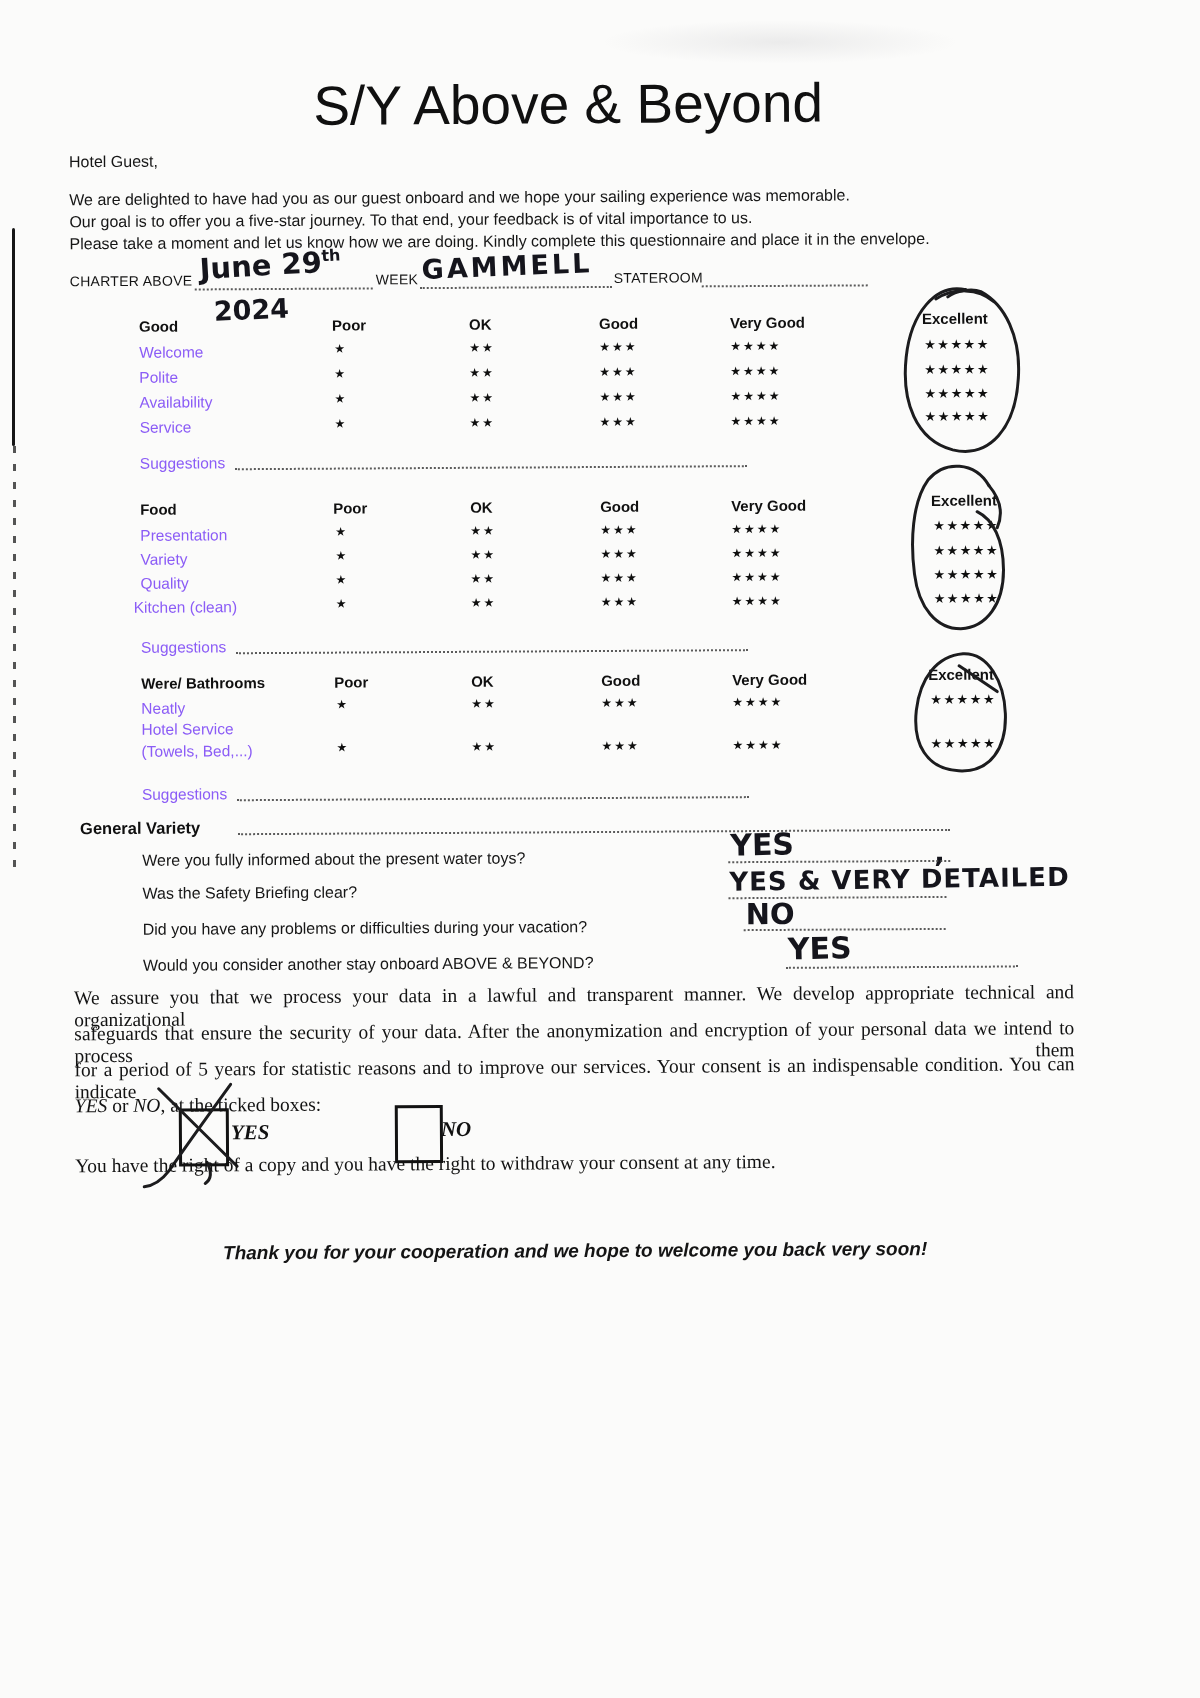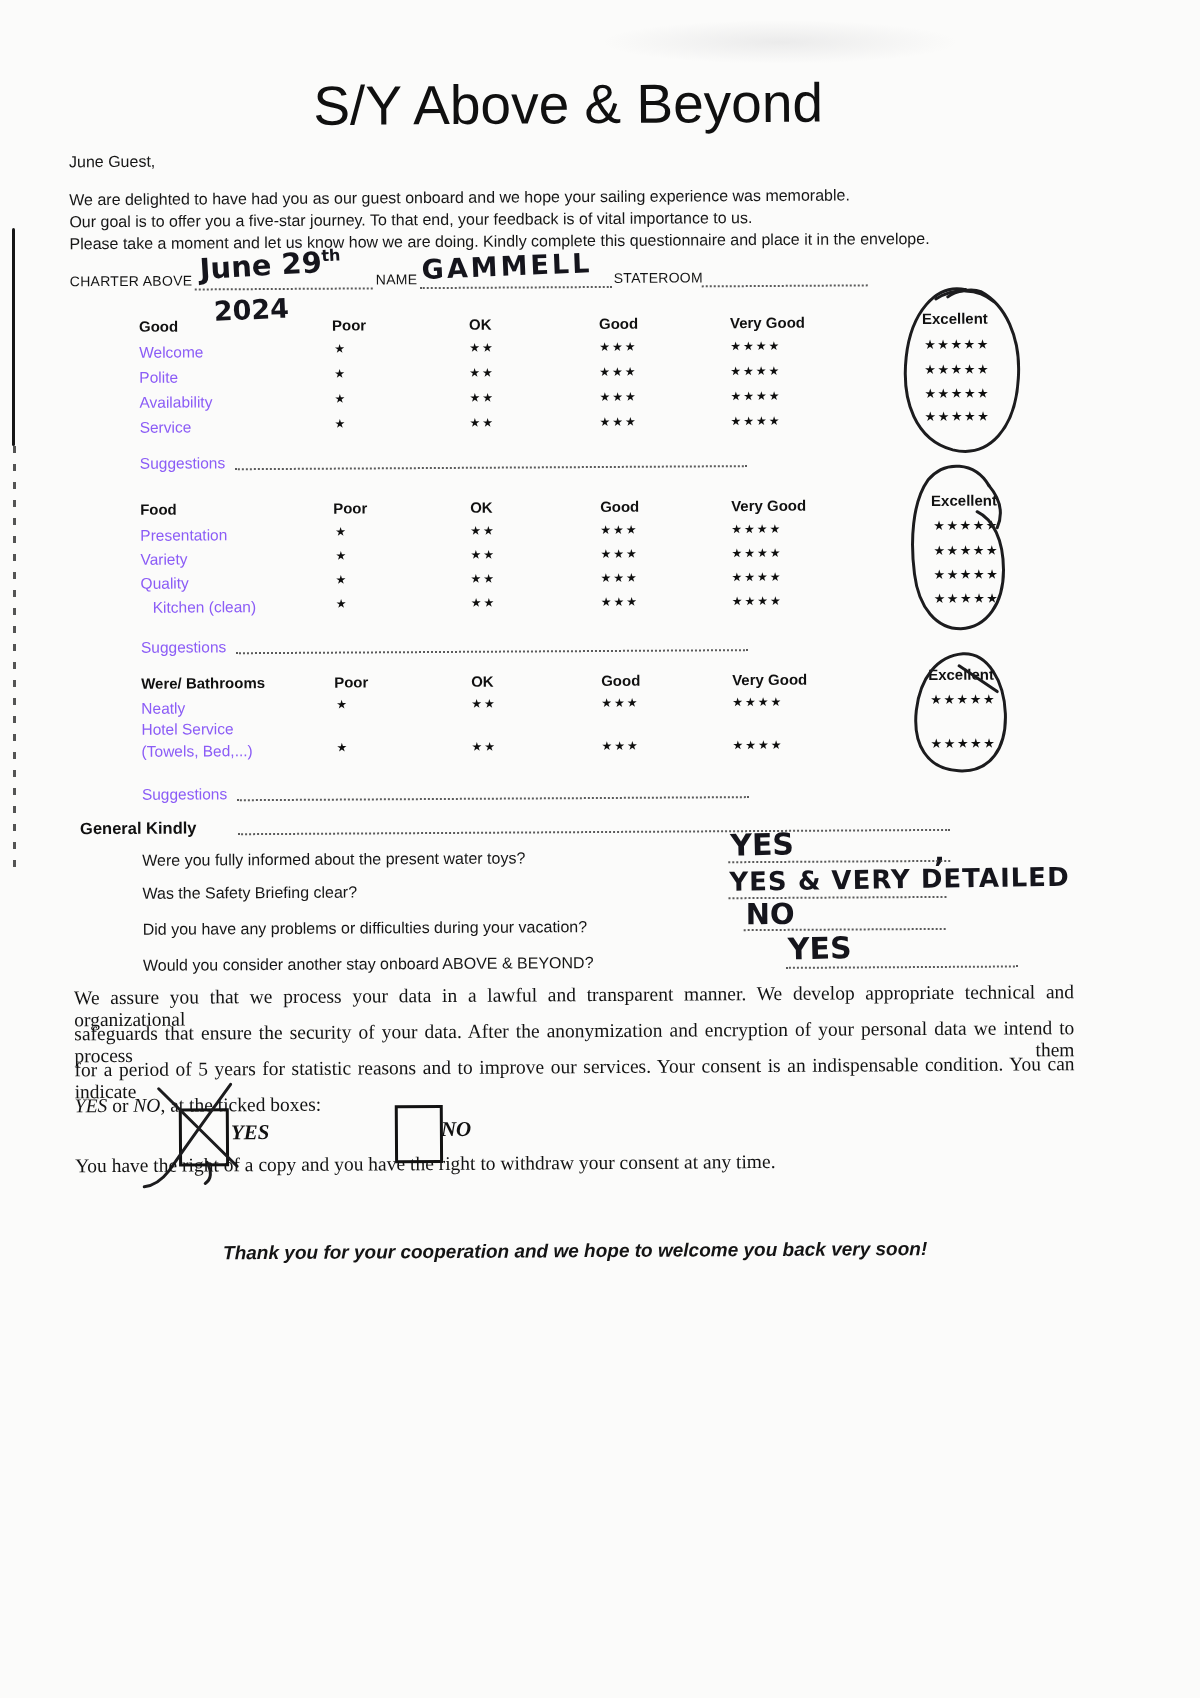--- a/index.html
+++ b/index.html
@@ -33,30 +33,30 @@
 <body>
 
 <div class="page">
   <div class="abs smudge"></div>
   <div class="abs artifact-solid"></div>
   <div class="abs artifact-dashed"></div>
 
   <div class="tilt">
 
     <div class="abs title" style="left:0;top:72px">S/Y Above &amp; Beyond</div>
-    <div class="abs body-text" style="left:68px;top:148px">June Guest,</div>
+    <div class="abs body-text" style="left:68px;top:148px">Hotel Guest,</div>
     <div class="abs body-text" style="left:68px;top:186px">We are delighted to have had you as our guest onboard and we hope your sailing experience was memorable.</div>
     <div class="abs body-text" style="left:68px;top:208px">Our goal is to offer you a five-star journey. To that end, your feedback is of vital importance to us.</div>
     <div class="abs body-text" style="left:68px;top:230px">Please take a moment and let us know how we are doing. Kindly complete this questionnaire and place it in the envelope.</div>
 
     <div class="abs small-label" style="left:68px;top:270px">CHARTER ABOVE</div>
     <div class="abs hand" style="left:198px;top:246px;font-size:29px;transform:rotate(-3deg)"><span>June 29</span><sup style="font-size:16px">th</sup></div>
     <div class="abs hand" style="left:212px;top:292px;font-size:27px;transform:rotate(-2deg)">2024</div>
     <div class="abs dots" style="left:193px;top:286px;width:178px"></div>
-    <div class="abs small-label" style="left:374px;top:270px">NAME</div>
+    <div class="abs small-label" style="left:374px;top:270px">WEEK</div>
     <div class="abs hand" style="left:420px;top:250px;font-size:27px;letter-spacing:3px;transform:rotate(-2deg)">GAMMELL</div>
     <div class="abs dots" style="left:418px;top:286px;width:192px"></div>
     <div class="abs small-label" style="left:612px;top:270px">STATEROOM</div>
     <div class="abs dots" style="left:700px;top:286px;width:166px"></div>
 
     <div class="abs th" style="left:137px;top:315px">Good</div>
     <div class="abs th" style="left:330px;top:315px">Poor</div>
     <div class="abs th" style="left:467px;top:315px">OK</div>
     <div class="abs th" style="left:597px;top:315px">Good</div>
     <div class="abs th" style="left:728px;top:315px">Very Good</div>
@@ -115,21 +115,21 @@
     <div class="abs stars" style="left:467px;top:547px">★★</div>
     <div class="abs stars" style="left:597px;top:547px">★★★</div>
     <div class="abs stars" style="left:728px;top:547px">★★★★</div>
 
     <div class="abs rowlab" style="left:137px;top:572px">Quality</div>
     <div class="abs stars" style="left:332px;top:571px">★</div>
     <div class="abs stars" style="left:467px;top:571px">★★</div>
     <div class="abs stars" style="left:597px;top:571px">★★★</div>
     <div class="abs stars" style="left:728px;top:571px">★★★★</div>
 
-    <div class="abs rowlab" style="left:149px;top:596px">Kitchen (clean)</div>
+    <div class="abs rowlab" style="left:130px;top:596px">Kitchen (clean)</div>
     <div class="abs stars" style="left:332px;top:595px">★</div>
     <div class="abs stars" style="left:467px;top:595px">★★</div>
     <div class="abs stars" style="left:597px;top:595px">★★★</div>
     <div class="abs stars" style="left:728px;top:595px">★★★★</div>
 
     <div class="abs th" style="left:928px;top:494px">Excellent</div>
     <div class="abs stars-x" style="left:930px;top:520px">★★★★★</div>
     <div class="abs stars-x" style="left:930px;top:545px">★★★★★</div>
     <div class="abs stars-x" style="left:930px;top:569px">★★★★★</div>
     <div class="abs stars-x" style="left:930px;top:593px">★★★★★</div>
@@ -165,21 +165,21 @@
     <div class="abs stars-x" style="left:926px;top:694px">★★★★★</div>
     <div class="abs stars-x" style="left:926px;top:738px">★★★★★</div>
     <svg class="abs" style="left:903px;top:650px" width="106" height="134" viewBox="0 0 106 134">
       <path class="pen" d="M 56 6 C 30 8 13 30 9 62 C 5 96 19 121 51 123 C 83 125 99 100 98 66 C 97 34 81 5 56 6"></path>
       <path class="pen" d="M 52 18 L 90 44"></path>
     </svg>
 
     <div class="abs rowlab" style="left:137px;top:783px">Suggestions</div>
     <div class="abs dots" style="left:232px;top:797px;width:512px"></div>
 
-    <div class="abs th" style="left:75px;top:816px;font-size:16.5px">General Kindly</div>
+    <div class="abs th" style="left:75px;top:816px;font-size:16.5px">General Variety</div>
     <div class="abs dots" style="left:233px;top:831px;width:712px"></div>
 
     <div class="abs body-text" style="left:137px;top:847px">Were you fully informed about the present water toys?</div>
     <div class="abs hand" style="left:725px;top:828px;font-size:30px;transform:rotate(-1deg)">YES</div>
     <div class="abs hand" style="left:929px;top:838px;font-size:28px">,</div>
     <div class="abs dots" style="left:723px;top:862px;width:222px"></div>
 
     <div class="abs body-text" style="left:137px;top:880px">Was the Safety Briefing clear?</div>
     <div class="abs hand" style="left:724px;top:866px;font-size:26px;letter-spacing:1px;transform:rotate(-0.5deg)">YES &amp; VERY DETAILED</div>
     <div class="abs dots" style="left:723px;top:898px;width:218px"></div>

